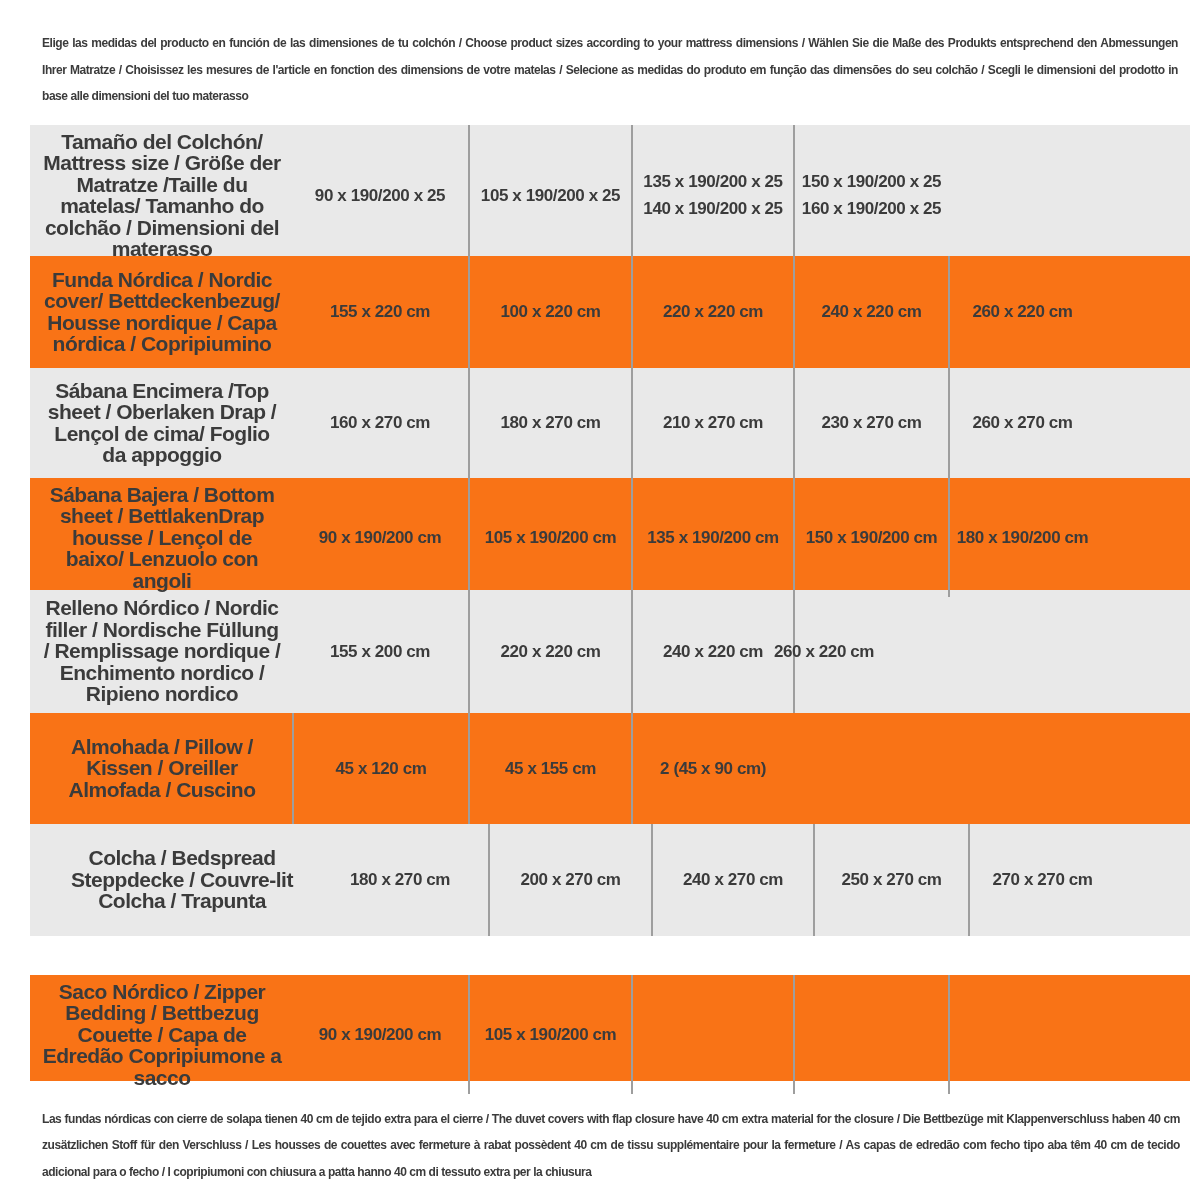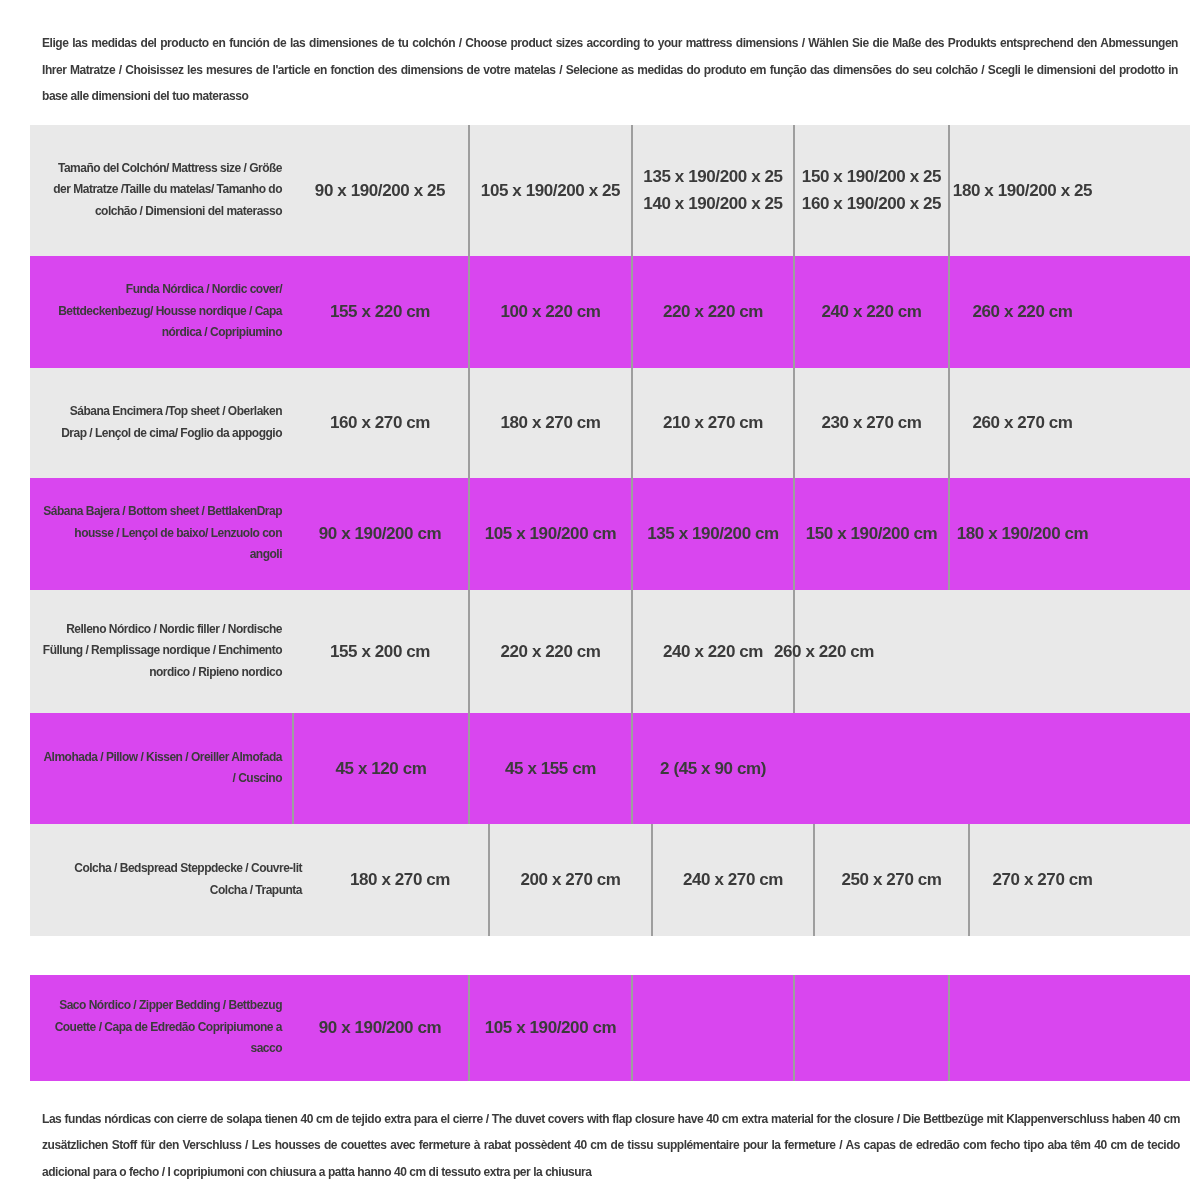--- a/index.html
+++ b/index.html
@@ -23,21 +23,21 @@
   .intro { margin: 30px 22px 0 42px; }
   .note  { margin: 25px 20px 0 42px; }
 
   .size-table { margin: 15px 10px 0 30px; width: 1160px; }
 
   .t-row {
     display: grid;
     grid-template-columns: 262px 176px 163px 162px 155px 242px;
   }
   .t-row.shaded { background: #e9e9e9; }
-  .t-row.plain  { background: #d946ef; }
+  .t-row.plain  { background: #f97316; }
 
   .cell {
     display: flex;
     flex-direction: column;
     justify-content: center;
     align-items: center;
     text-align: center;
     font-weight: bold;
     font-size: 17px;
     letter-spacing: -0.4px;
@@ -45,24 +45,24 @@
   }
   .cell .line { line-height: 27px; white-space: nowrap; }
   .cell.vline { border-left: 2px solid #9e9e9e; }
   .cell.last  { padding-right: 95px; }
 
   .label-cell {
     display: flex;
     flex-direction: column;
     justify-content: center;
     align-items: flex-start;
-    text-align: right;
+    text-align: center;
     padding: 6px 10px 6px 12px;
     font-weight: bold;
-    font-size: 12px;
+    font-size: 21px;
     line-height: 21.5px;
     letter-spacing: -0.5px;
     color: #3b3b3b;
   }
 </style>
 </head>
 <body>
 
 <div>
   <p class="intro">Elige las medidas del producto en función de las dimensiones de tu colchón / Choose product sizes according to your mattress dimensions / Wählen Sie die Maße des Produkts entsprechend den Abmessungen Ihrer Matratze / Choisissez les mesures de l'article en fonction des dimensions de votre matelas / Selecione as medidas do produto em função das dimensões do seu colchão / Scegli le dimensioni del prodotto in base alle dimensioni del tuo materasso</p>
@@ -77,23 +77,20 @@
           <div class="line">105 x 190/200 x 25</div>
         </div>
         <div class="cell vline">
           <div class="line">135 x 190/200 x 25</div>
           <div class="line">140 x 190/200 x 25</div>
         </div>
         <div class="cell vline">
           <div class="line">150 x 190/200 x 25</div>
           <div class="line">160 x 190/200 x 25</div>
         </div>
-        <div class="cell vline last">
-          <div class="line">180 x 190/200 x 25</div>
-        </div>
       </div>
       <div class="t-row plain" style="height: 112px;">
         <div class="label-cell">Funda Nórdica / Nordic cover/ Bettdeckenbezug/ Housse nordique / Capa nórdica / Copripiumino</div>
         <div class="cell">
           <div class="line">155 x 220 cm</div>
         </div>
         <div class="cell vline">
           <div class="line">100 x 220 cm</div>
         </div>
         <div class="cell vline">

